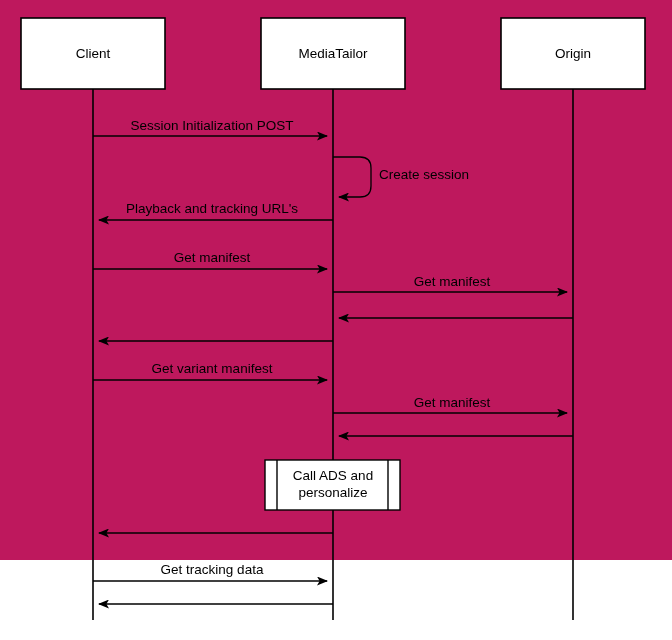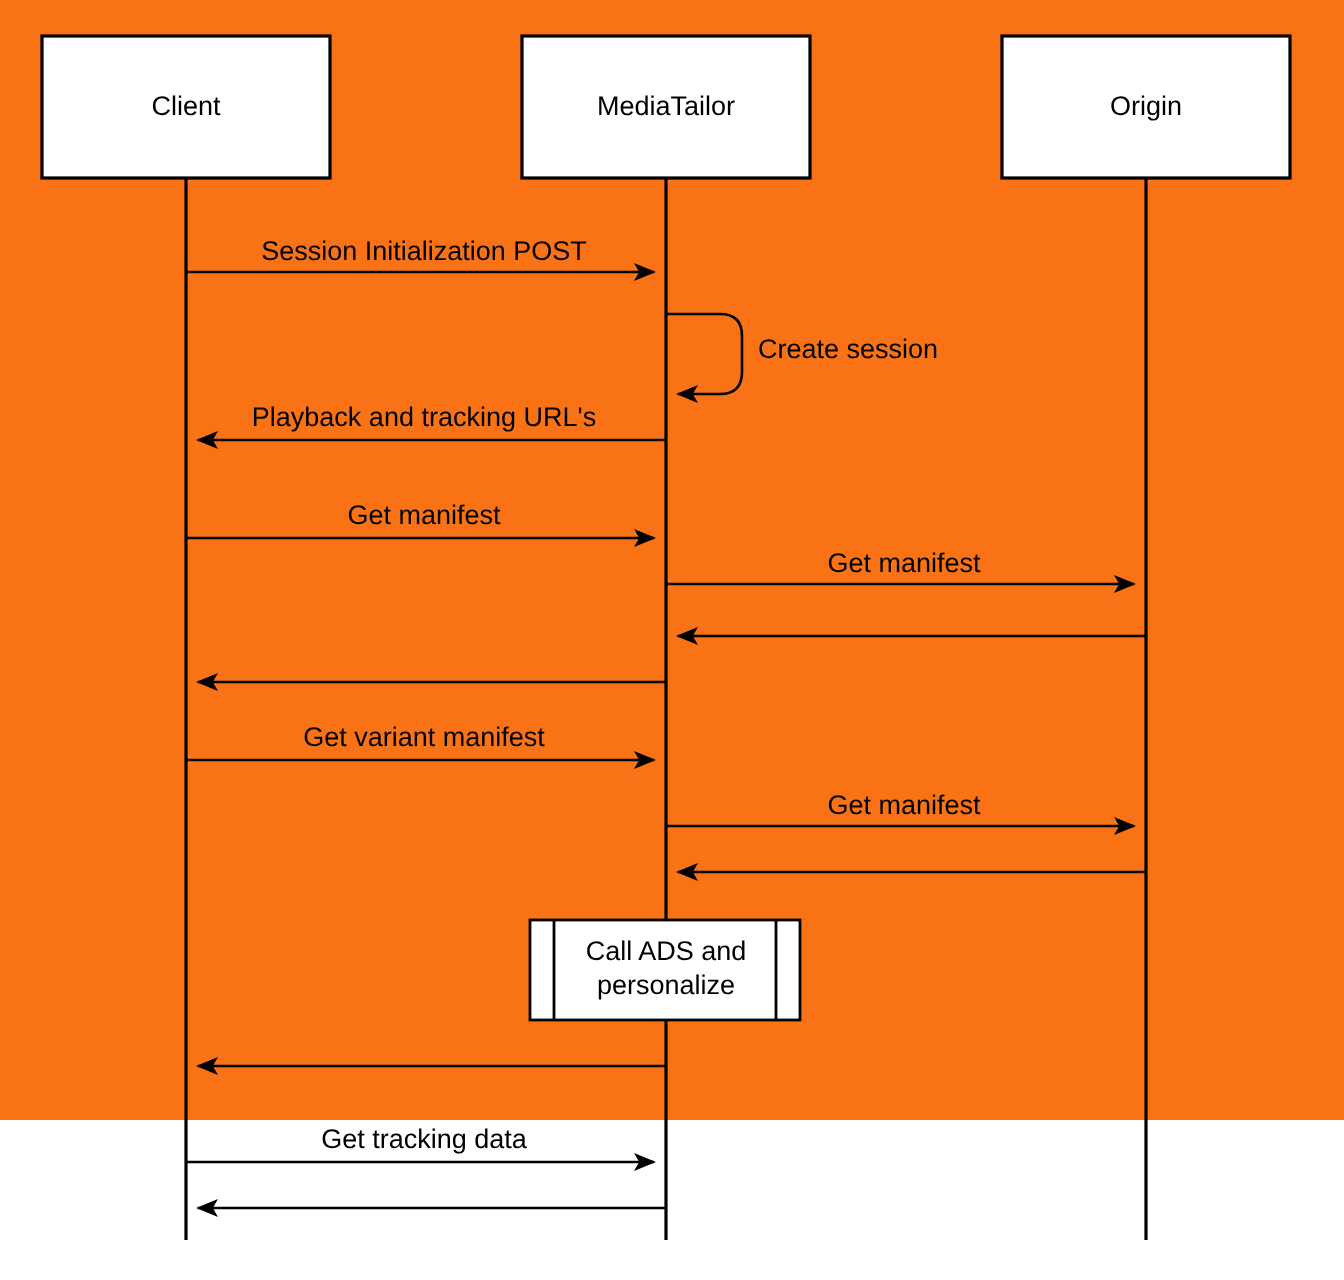--- a/index.html
+++ b/index.html
@@ -11,21 +11,21 @@
     width: 672px;
     height: 640px;
     font-family: "Liberation Sans", sans-serif;
     color: #000000;
     overflow: hidden;
   }
   #diagram-root {
     position: relative;
     width: 672px;
     height: 560px;
-    background: #f97316;
+    background: #be185d;
   }
   svg#seq-svg {
     position: absolute;
     left: 0;
     top: 0;
     width: 672px;
     height: 640px;
     display: block;
   }
   .lifeline-box {

